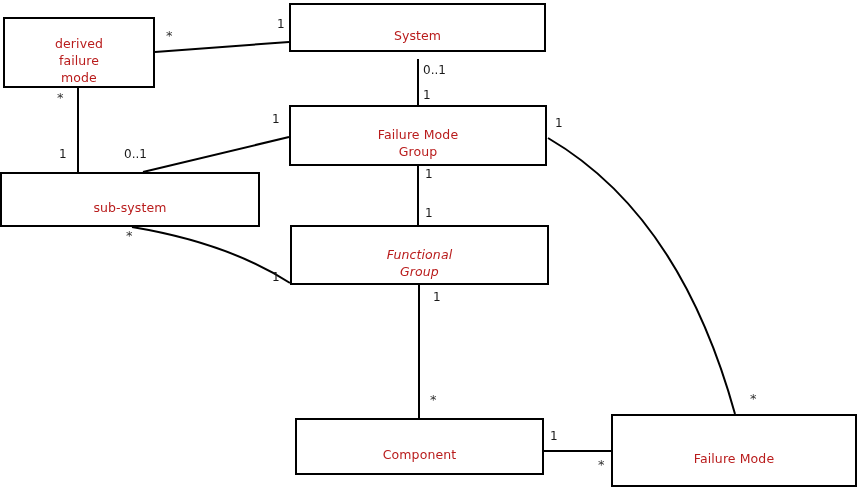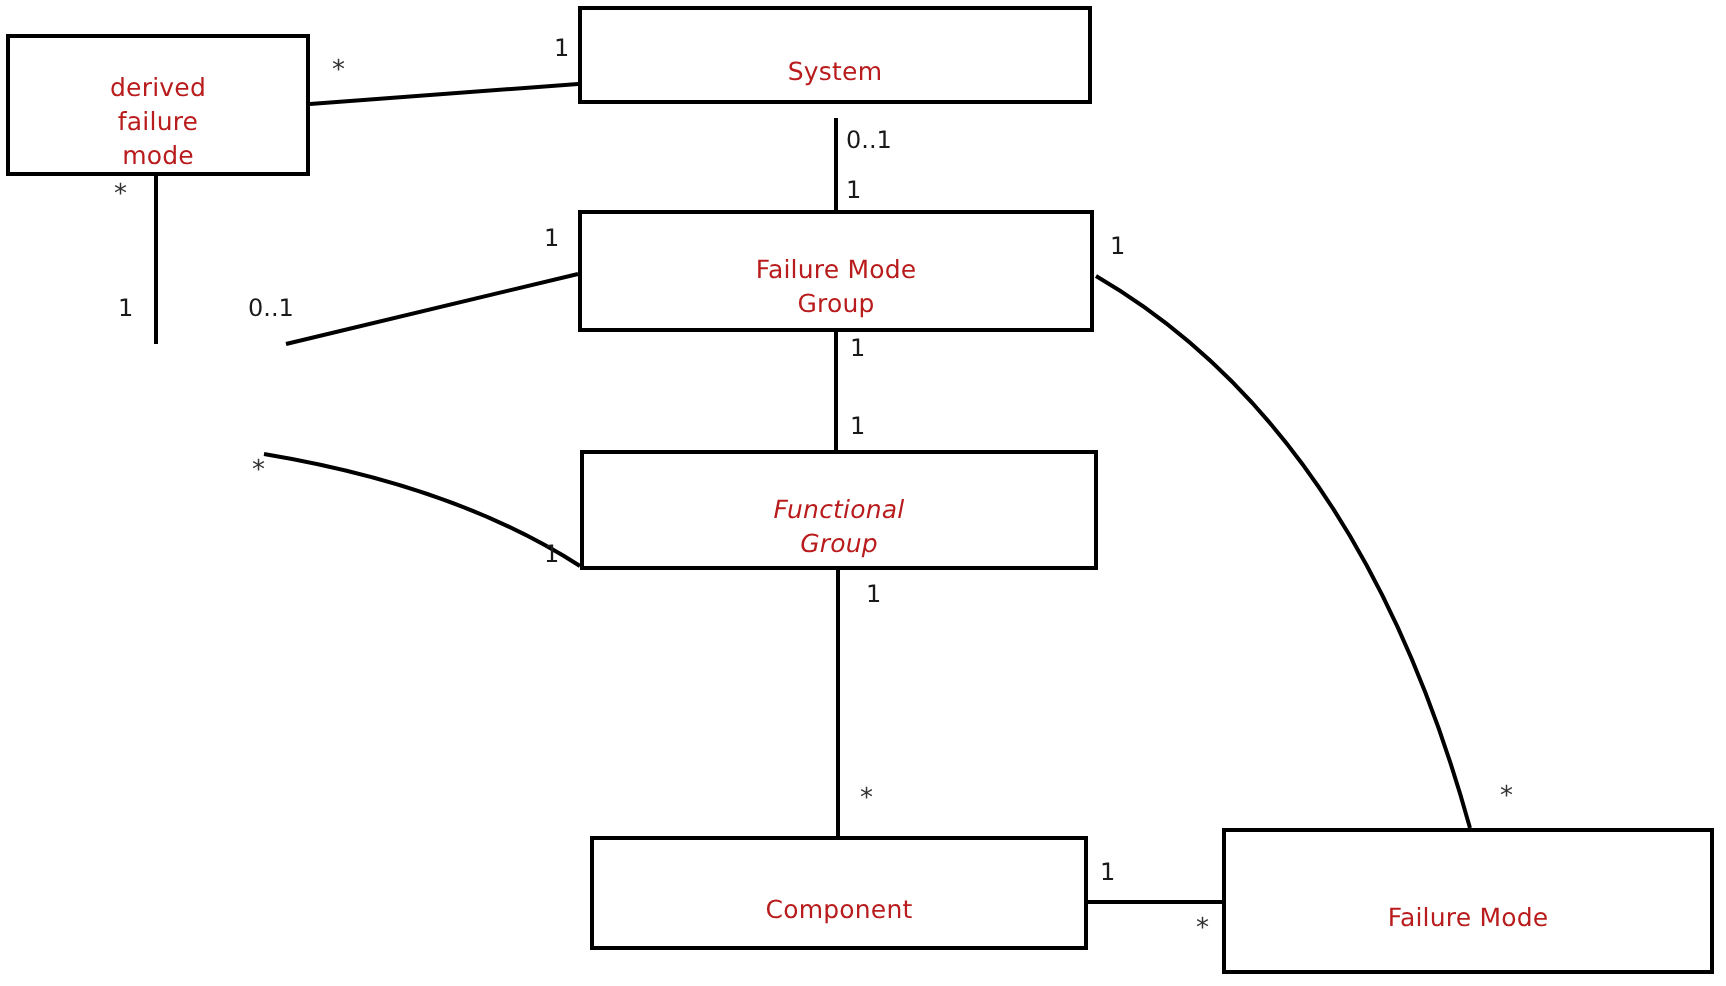--- a/index.html
+++ b/index.html
@@ -82,20 +82,23 @@
 
   <div class="uml-class" style="left:289px; top:3px; width:257px; height:49px;">
     <span class="uml-class-name">System</span>
   </div>
 
   <div class="uml-class" style="left:289px; top:105px; width:258px; height:61px;">
     <span class="uml-class-name">Failure Mode
 Group</span>
   </div>
 
+  <div class="uml-class" style="left:0px; top:172px; width:260px; height:55px;">
+    <span class="uml-class-name">sub-system</span>
+  </div>
 
   <div class="uml-class" style="left:290px; top:225px; width:259px; height:60px;font-style:italic;">
     <span class="uml-class-name">Functional
 Group</span>
   </div>
 
   <div class="uml-class" style="left:295px; top:418px; width:249px; height:57px;">
     <span class="uml-class-name">Component</span>
   </div>
 

